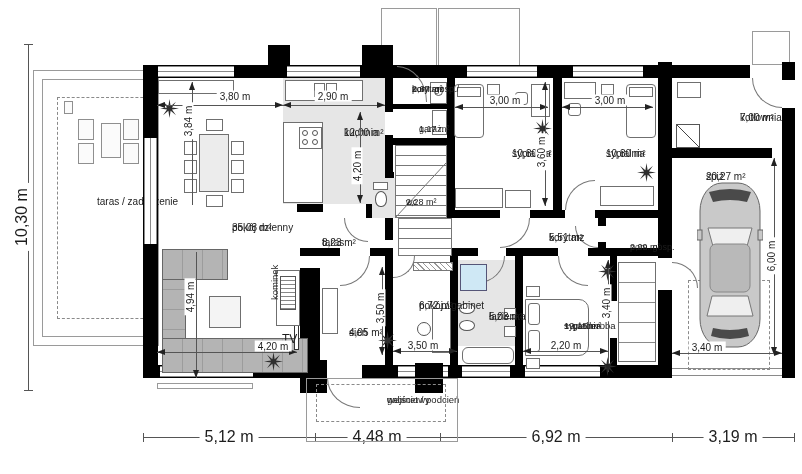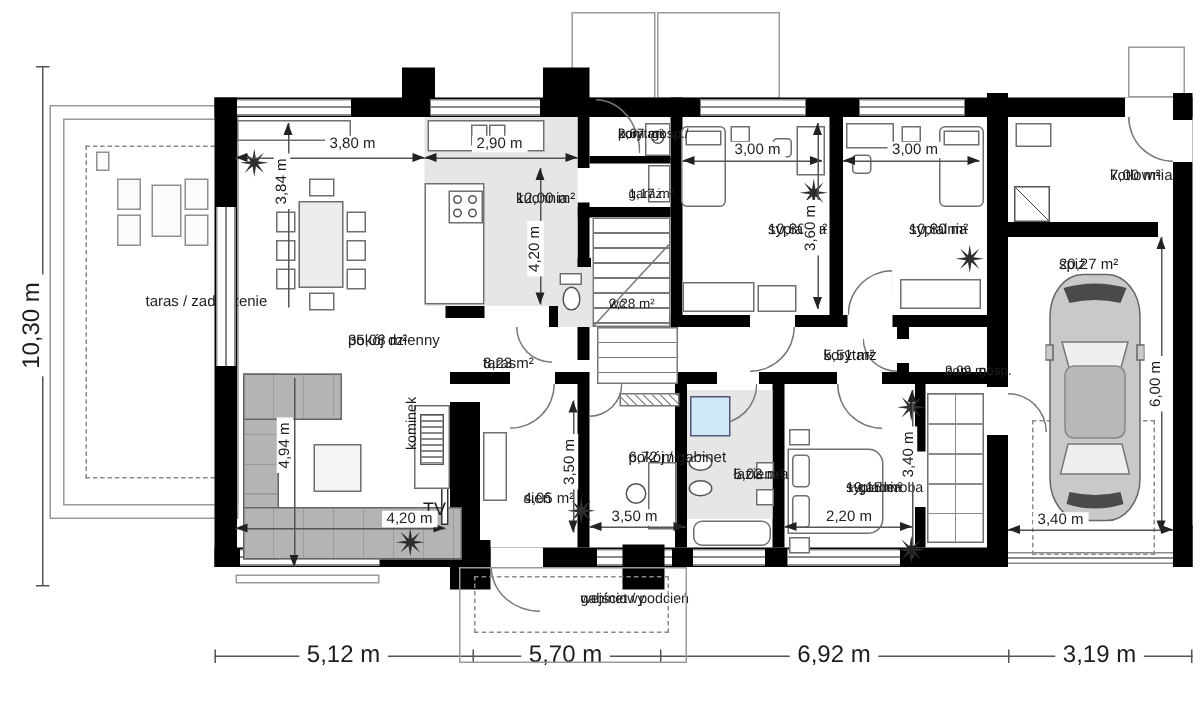--- a/index.html
+++ b/index.html
@@ -415,20 +415,20 @@
   <div class="tkh" style="left:24px;top:390px;"></div>
   <div class="dtxt dtxtv big" style="left:22px;top:217px;">10,30 m</div>
 
   <div class="dlh" style="left:143px;top:437px;width:652px;"></div>
   <div class="tkv" style="left:143px;top:433px;"></div>
   <div class="tkv" style="left:315px;top:433px;"></div>
   <div class="tkv" style="left:440px;top:433px;"></div>
   <div class="tkv" style="left:672px;top:433px;"></div>
   <div class="tkv" style="left:794px;top:433px;"></div>
   <div class="dtxt big" style="left:229px;top:437px;">5,12 m</div>
-  <div class="dtxt big" style="left:377px;top:437px;">5,70 m</div>
+  <div class="dtxt big" style="left:377px;top:437px;">4,48 m</div>
   <div class="dtxt big" style="left:556px;top:437px;">6,92 m</div>
   <div class="dtxt big" style="left:733px;top:437px;">3,19 m</div>
 
   <div class="trect" style="left:306px;top:378px;width:152px;height:64px;"></div>
   <div class="dash" style="left:316px;top:384px;width:130px;height:38px;"></div>
   <div class="trect" style="left:157px;top:383px;width:96px;height:6px;"></div>
 </div>
 
 </body></html>

